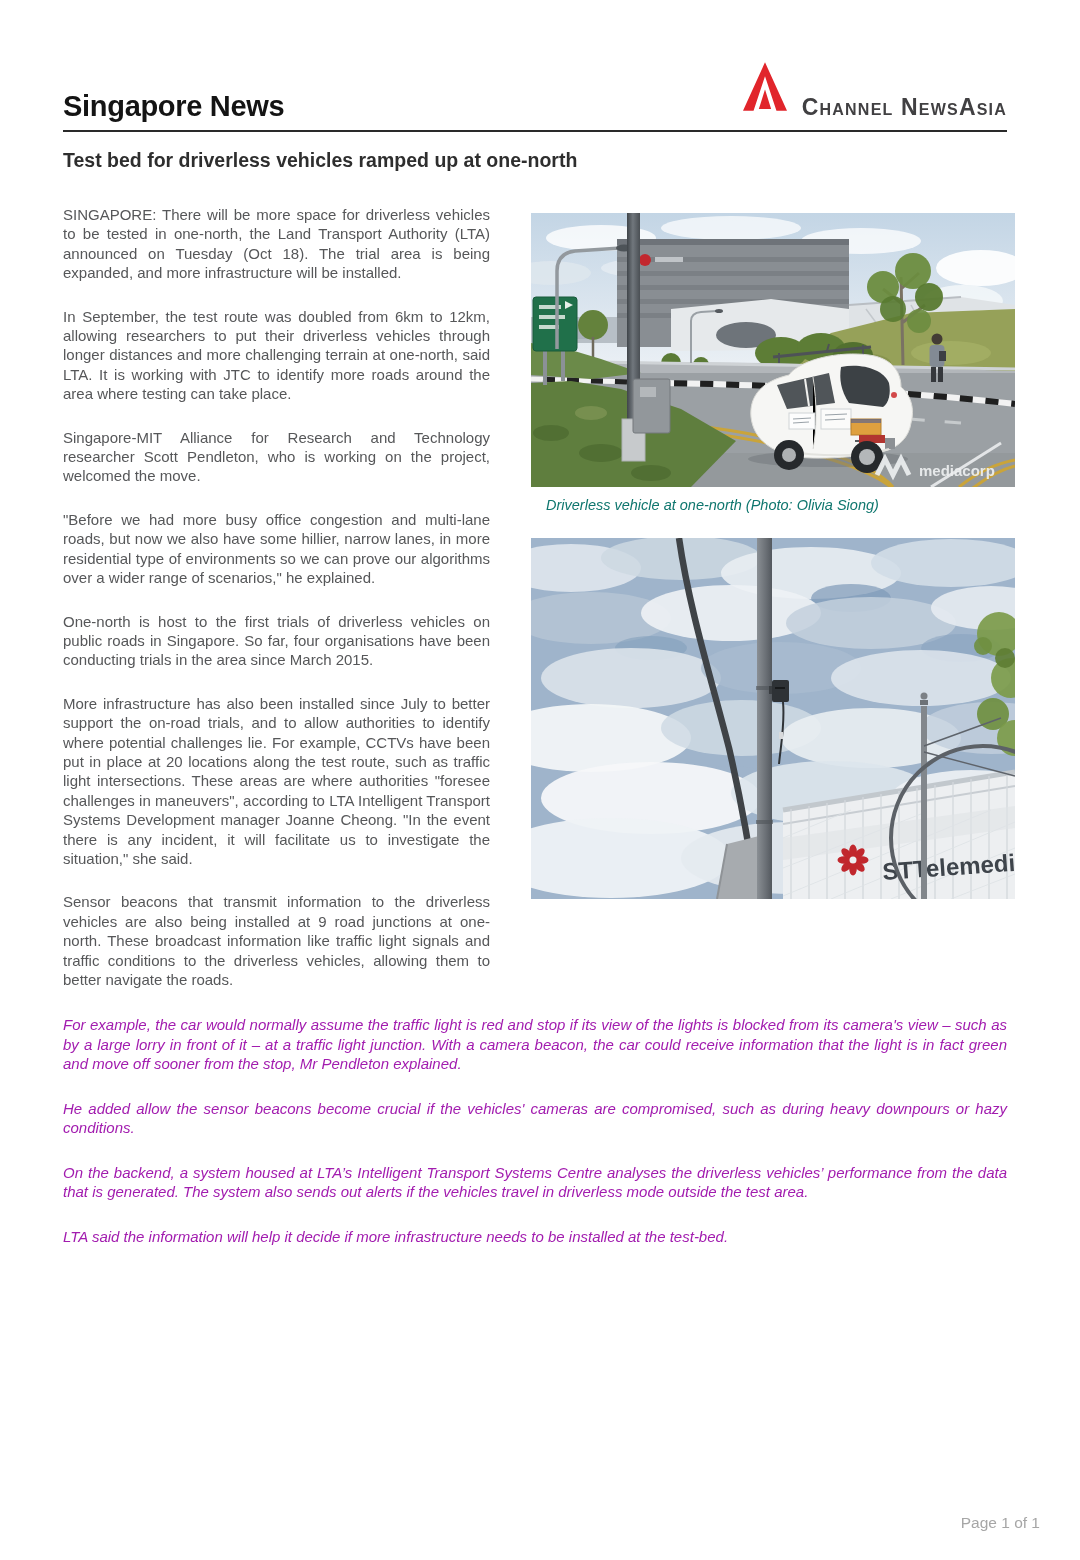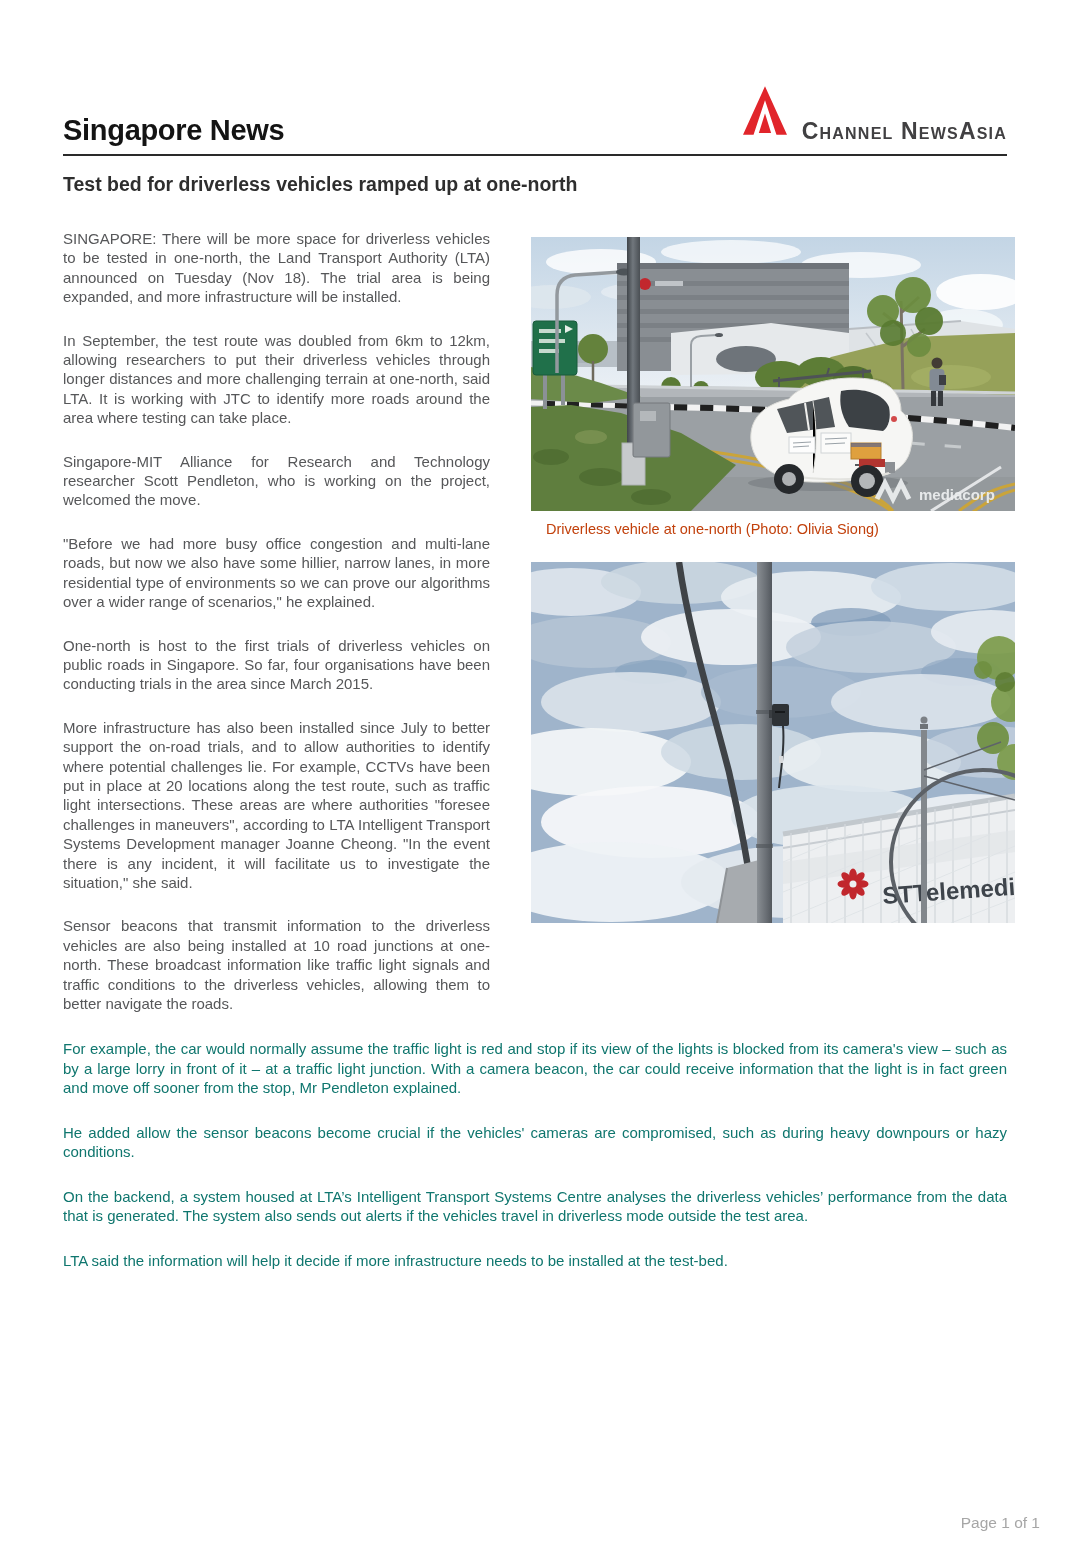--- a/index.html
+++ b/index.html
@@ -1,21 +1,21 @@
 <!DOCTYPE html>
 <html><head>
 <meta charset="utf-8">
 <style>
   html,body { margin:0; padding:0; background:#ffffff; }
   .page {
     position:relative; width:1080px; height:1560px; background:#ffffff;
     font-family:"Liberation Sans", sans-serif; color:#555658; overflow:hidden;
     margin:0 auto;
   }
-  .inner { padding:76px 73px 0 63px; }
+  .inner { padding:52px 73px 0 63px; }
 
   
   .masthead { display:flex; justify-content:space-between; align-items:flex-end;
               border-bottom:2px solid #2a2a2a; padding-bottom:9px; }
   .section-title { font-size:29px; font-weight:bold; color:#141414; letter-spacing:-0.3px; line-height:1; }
   .brand { display:flex; align-items:center; gap:15px; padding-bottom:2px; }
   .brand-logo { width:44px; height:50px; display:block; }
   .brand-name { font-size:23px; font-weight:bold; color:#414042;
                 font-variant:small-caps; letter-spacing:1.2px; line-height:1;margin-top:44px; }
 
@@ -26,26 +26,26 @@
   
   .columns { margin-top:33px; display:flex; gap:33px; align-items:flex-start; }
   .col-text { width:427px; flex:0 0 427px; }
   .col-text p { margin:0 0 24px 0; font-size:15px; line-height:19.4px;
                 text-align:justify; color:#565759; }
   .col-media { width:484px; flex:0 0 484px; }
   figure { margin:8px; }
   figure svg { display:block; }
   .figure-sensor { margin-top:23px; }
   figcaption { margin:9px 0 0 15px; font-size:14.5px; line-height:19px;
-               color:#c2410c; text-align:justify; }
+               color:#0f766e; text-align:justify;font-style:italic; }
 
   
   .fullwidth { margin-top:2px; }
   .fullwidth p { margin:0 0 25px 0; font-size:15px; line-height:19.5px;
-                 text-align:justify; color:#0f766e; }
+                 text-align:justify; color:#a21caf;font-style:italic; }
 
   
   .page-footer { position:absolute; right:40px; bottom:28px;
                  font-size:15.5px; color:#a6a6a6; }
 </style>
 </head>
 <body>
 
 <div class="page">
   <div class="inner">
@@ -59,27 +59,27 @@
         </svg>
         <div class="brand-name">Channel NewsAsia</div>
       </div>
     </div>
 
     <div class="article-title">Test bed for driverless vehicles ramped up at one-north</div>
 
     <div class="columns">
 
       <div class="col-text">
-        <p>SINGAPORE: There will be more space for driverless vehicles to be tested in one-north, the Land Transport Authority (LTA) announced on Tuesday (Nov 18). The trial area is being expanded, and more infrastructure will be installed.</p>
+        <p>SINGAPORE: There will be more space for driverless vehicles to be tested in one-north, the Land Transport Authority (LTA) announced on Tuesday (Oct 18). The trial area is being expanded, and more infrastructure will be installed.</p>
         <p>In September, the test route was doubled from 6km to 12km, allowing researchers to put their driverless vehicles through longer distances and more challenging terrain at one-north, said LTA. It is working with JTC to identify more roads around the area where testing can take place.</p>
         <p>Singapore-MIT Alliance for Research and Technology researcher Scott Pendleton, who is working on the project, welcomed the move.</p>
         <p>"Before we had more busy office congestion and multi-lane roads, but now we also have some hillier, narrow lanes, in more residential type of environments so we can prove our algorithms over a wider range of scenarios," he explained.</p>
         <p>One-north is host to the first trials of driverless vehicles on public roads in Singapore. So far, four organisations have been conducting trials in the area since March 2015.</p>
         <p>More infrastructure has also been installed since July to better support the on-road trials, and to allow authorities to identify where potential challenges lie. For example, CCTVs have been put in place at 20 locations along the test route, such as traffic light intersections. These areas are where authorities "foresee challenges in maneuvers", according to LTA Intelligent Transport Systems Development manager Joanne Cheong. "In the event there is any incident, it will facilitate us to investigate the situation," she said.</p>
-        <p>Sensor beacons that transmit information to the driverless vehicles are also being installed at 10 road junctions at one-north. These broadcast information like traffic light signals and traffic conditions to the driverless vehicles, allowing them to better navigate the roads.</p>
+        <p>Sensor beacons that transmit information to the driverless vehicles are also being installed at 9 road junctions at one-north. These broadcast information like traffic light signals and traffic conditions to the driverless vehicles, allowing them to better navigate the roads.</p>
       </div>
 
       <div class="col-media">
 
         <figure>
           <svg viewBox="0 0 484 274" width="484" height="274">
             <defs>
               <linearGradient id="sky1" x1="0" y1="0" x2="0" y2="1">
                 <stop offset="0" stop-color="#c3d5e5"></stop>
                   <stop offset="1" stop-color="#eef2f6"></stop>

